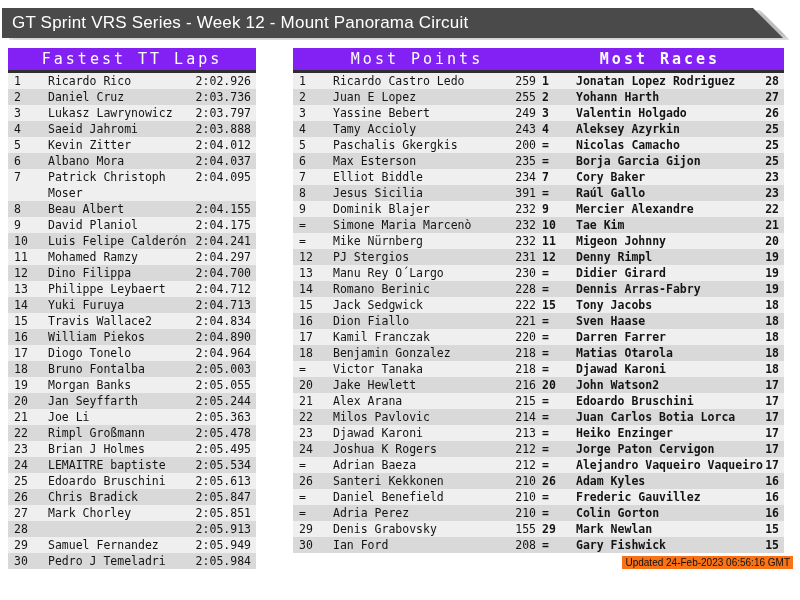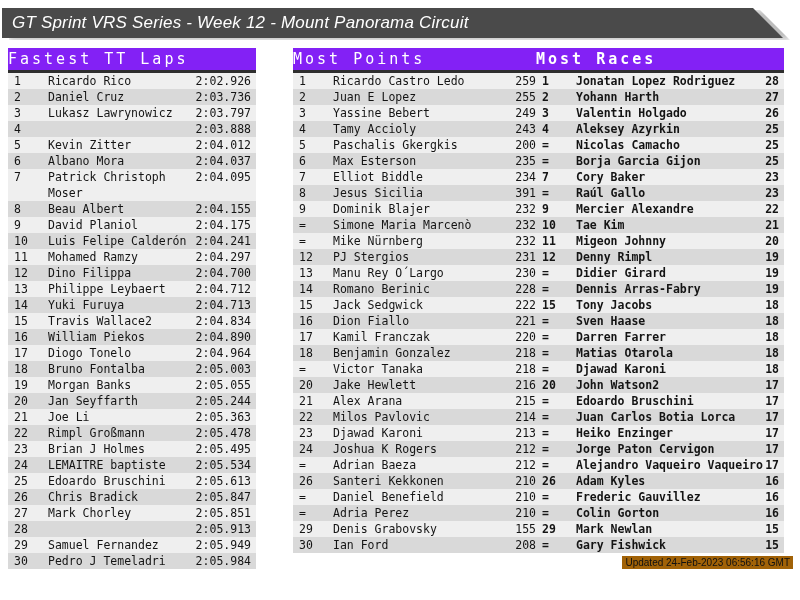--- a/index.html
+++ b/index.html
@@ -15,50 +15,49 @@
     clip-path:polygon(0 0, calc(100% - 30px) 0, 100% 100%, 0 100%);
     z-index:1;
   }
   .titlebar{
     position:absolute;left:2px;top:8px;width:781px;height:30px;
     background:#4a4a4a;color:#ffffff;
     clip-path:polygon(0 0, calc(100% - 30px) 0, 100% 100%, 0 100%);
     font-size:17px;line-height:30px;padding-left:10px;
     box-sizing:border-box;z-index:2;
     letter-spacing:0.2px;
-    font-style:italic;
   }
   
   .board{position:absolute;top:48px;width:248px;z-index:2;}
   .board.b0{left:8px;}
   .board.b1{left:272px;padding-left:21px;}
   .board.b2{left:536px;font-weight:bold;}
   .board-header{
     height:22px;line-height:22px;
-    background:#8321f5;color:#ffffff;text-align:left;
+    background:#8321f5;color:#ffffff;text-align:center;
     border-bottom:3px solid #2e2e2e;
     font-family:"DejaVu Sans Mono", monospace;
     font-size:15px;letter-spacing:3px;
   }
   .board-rows{width:100%;}
   .row{
     display:flex;align-items:flex-start;
     font-family:"DejaVu Sans Mono", monospace;
     font-size:11.5px;line-height:16px;color:#141414;
     min-height:16px;
   }
   .row.odd{background:#efefef;}
   .row.even{background:#d9d9d9;}
   .rank{flex:0 0 40px;padding-left:6px;box-sizing:border-box;}
   .name{flex:1 1 auto;min-width:0;word-break:normal;}
   .value{flex:0 0 auto;margin-left:auto;padding-right:5px;white-space:nowrap;}
   
   .updated{
     position:absolute;top:556px;right:7px;z-index:2;
-    background:#a16207;color:#111111;
+    background:#f97316;color:#111111;
     font-size:10px;padding:1px 3px;
   }
 </style>
 </head>
 <body>
 
 <div>
 
   <div class="titlebar-shadow"></div>
   <div class="titlebar">
@@ -80,20 +79,21 @@
           <span class="name">Daniel Cruz</span>
           <span class="value">2:03.736</span>
         </div>
         <div class="row odd">
           <span class="rank">3</span>
           <span class="name">Lukasz Lawrynowicz</span>
           <span class="value">2:03.797</span>
         </div>
         <div class="row even">
           <span class="rank">4</span>
+          <span class="name">Saeid Jahromi</span>
           <span class="value">2:03.888</span>
         </div>
         <div class="row odd">
           <span class="rank">5</span>
           <span class="name">Kevin Zitter</span>
           <span class="value">2:04.012</span>
         </div>
         <div class="row even">
           <span class="rank">6</span>
           <span class="name">Albano Mora</span>

